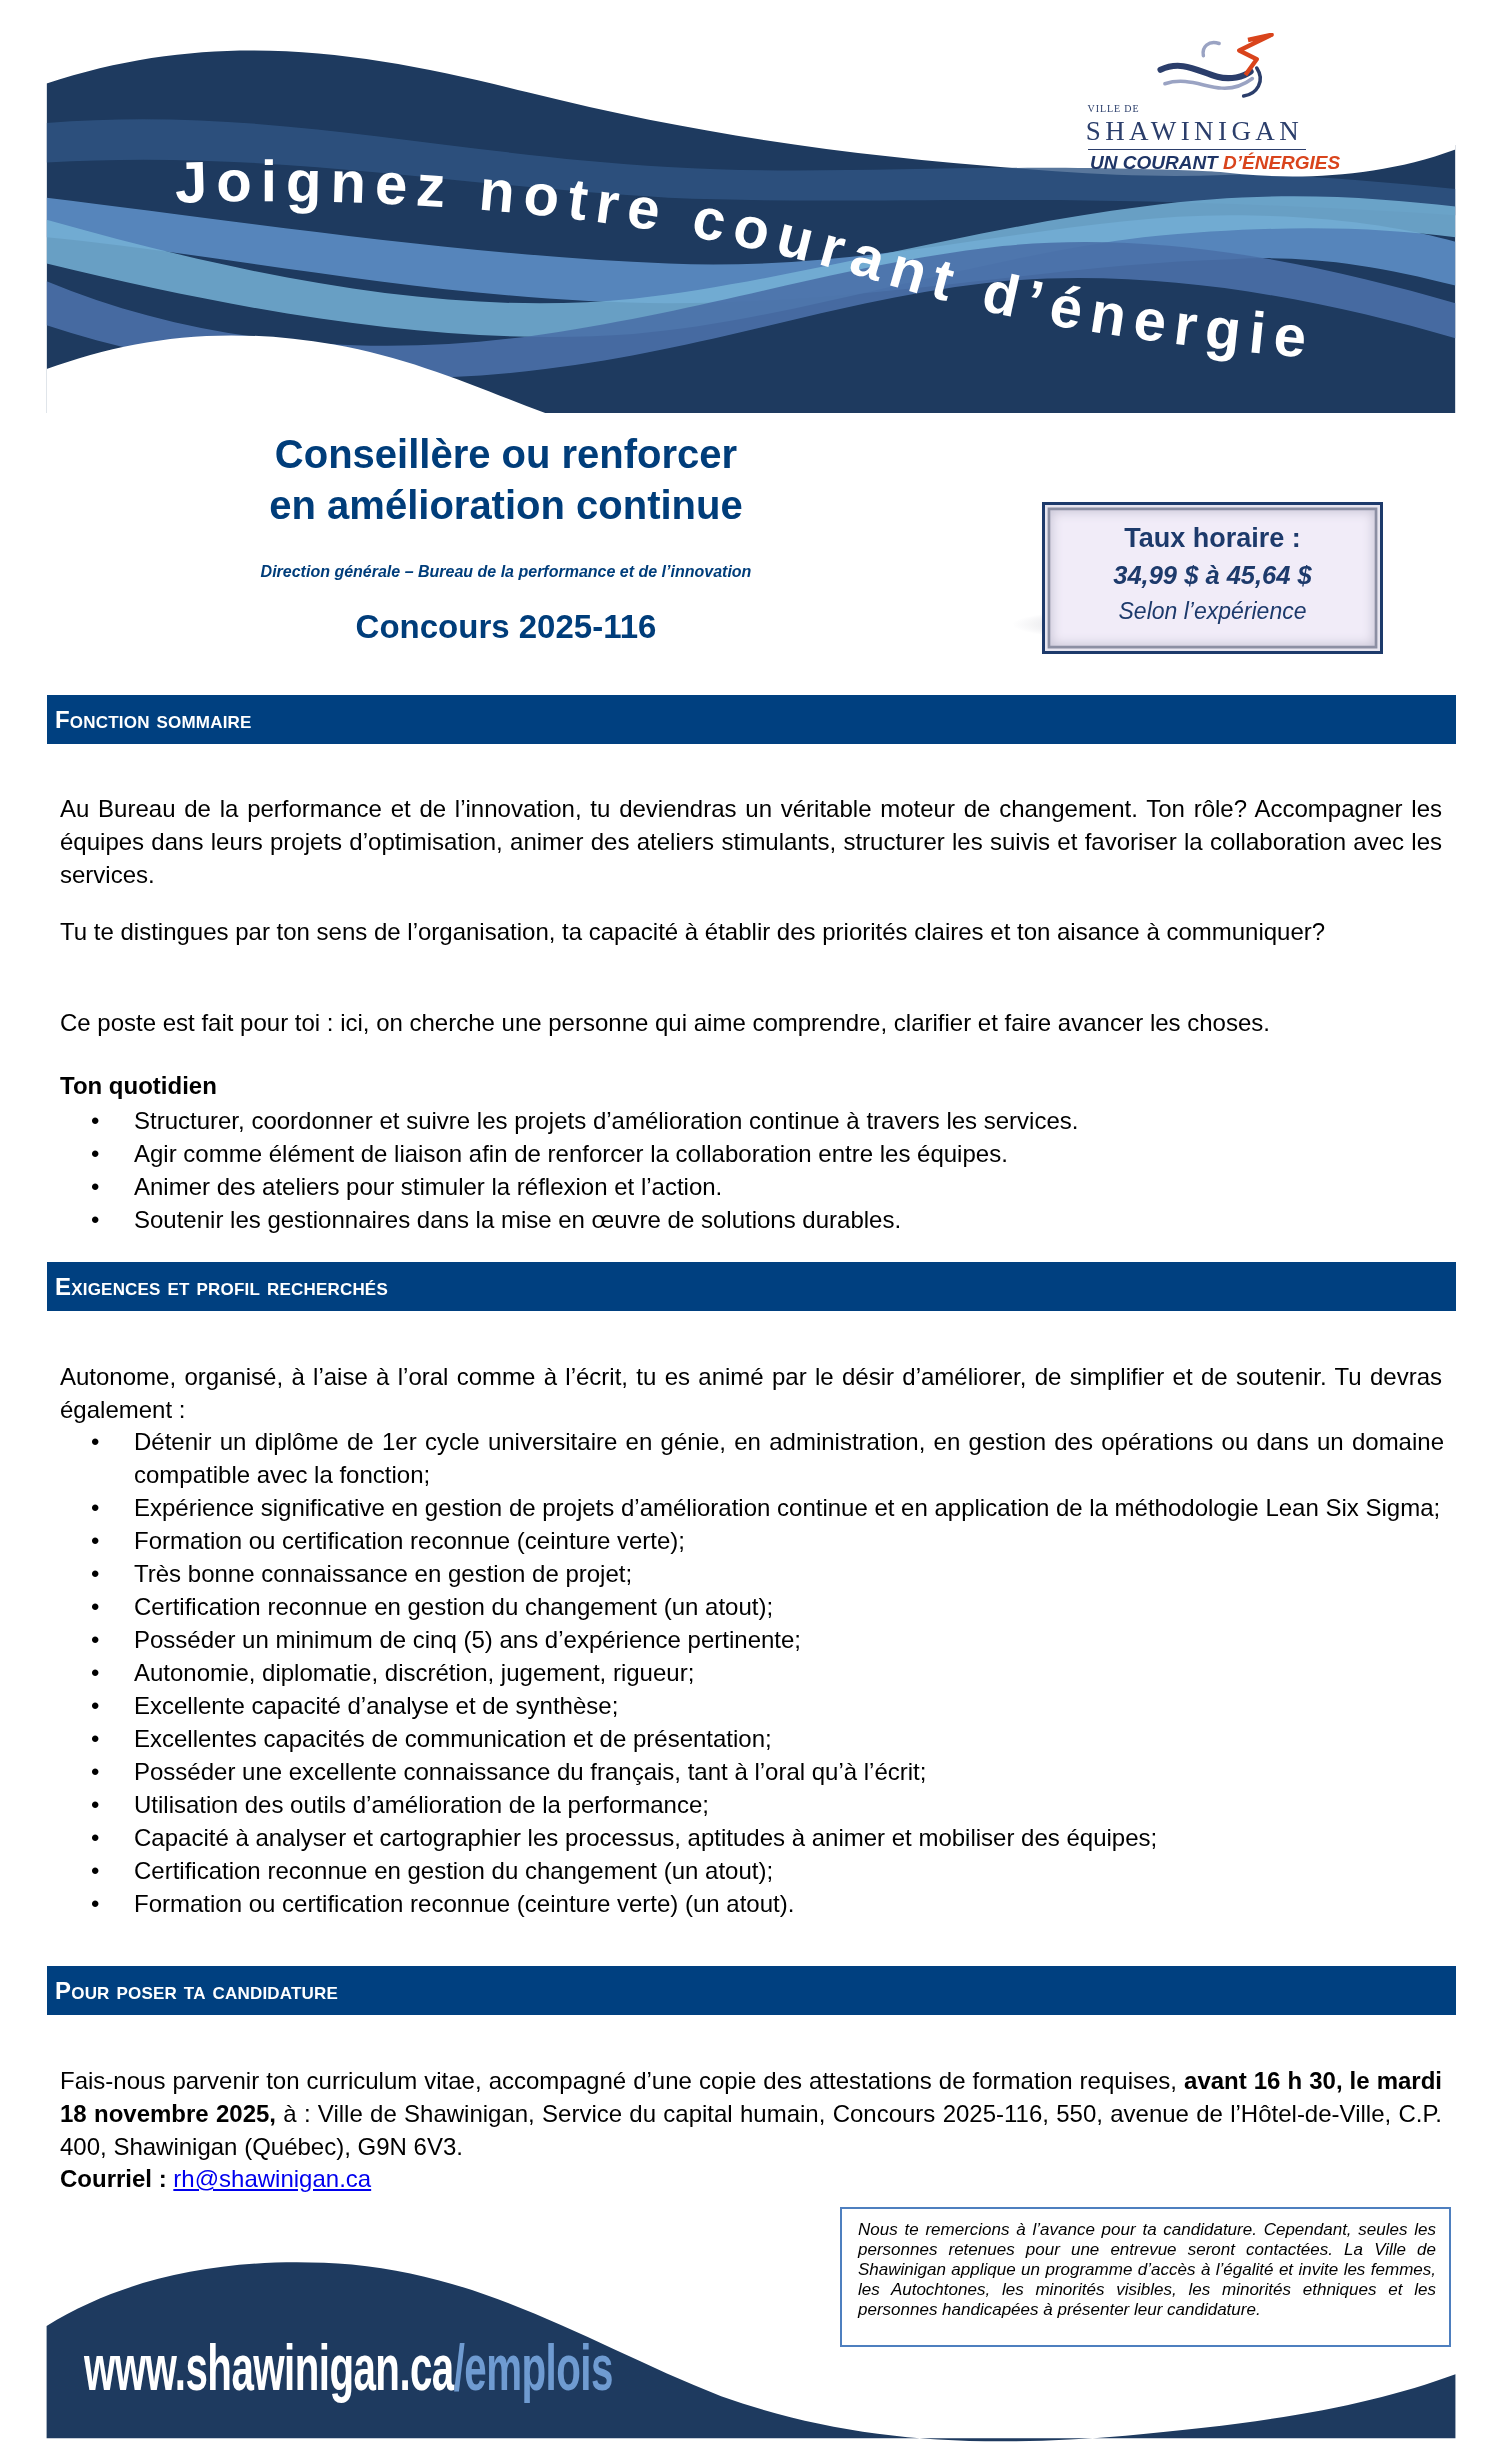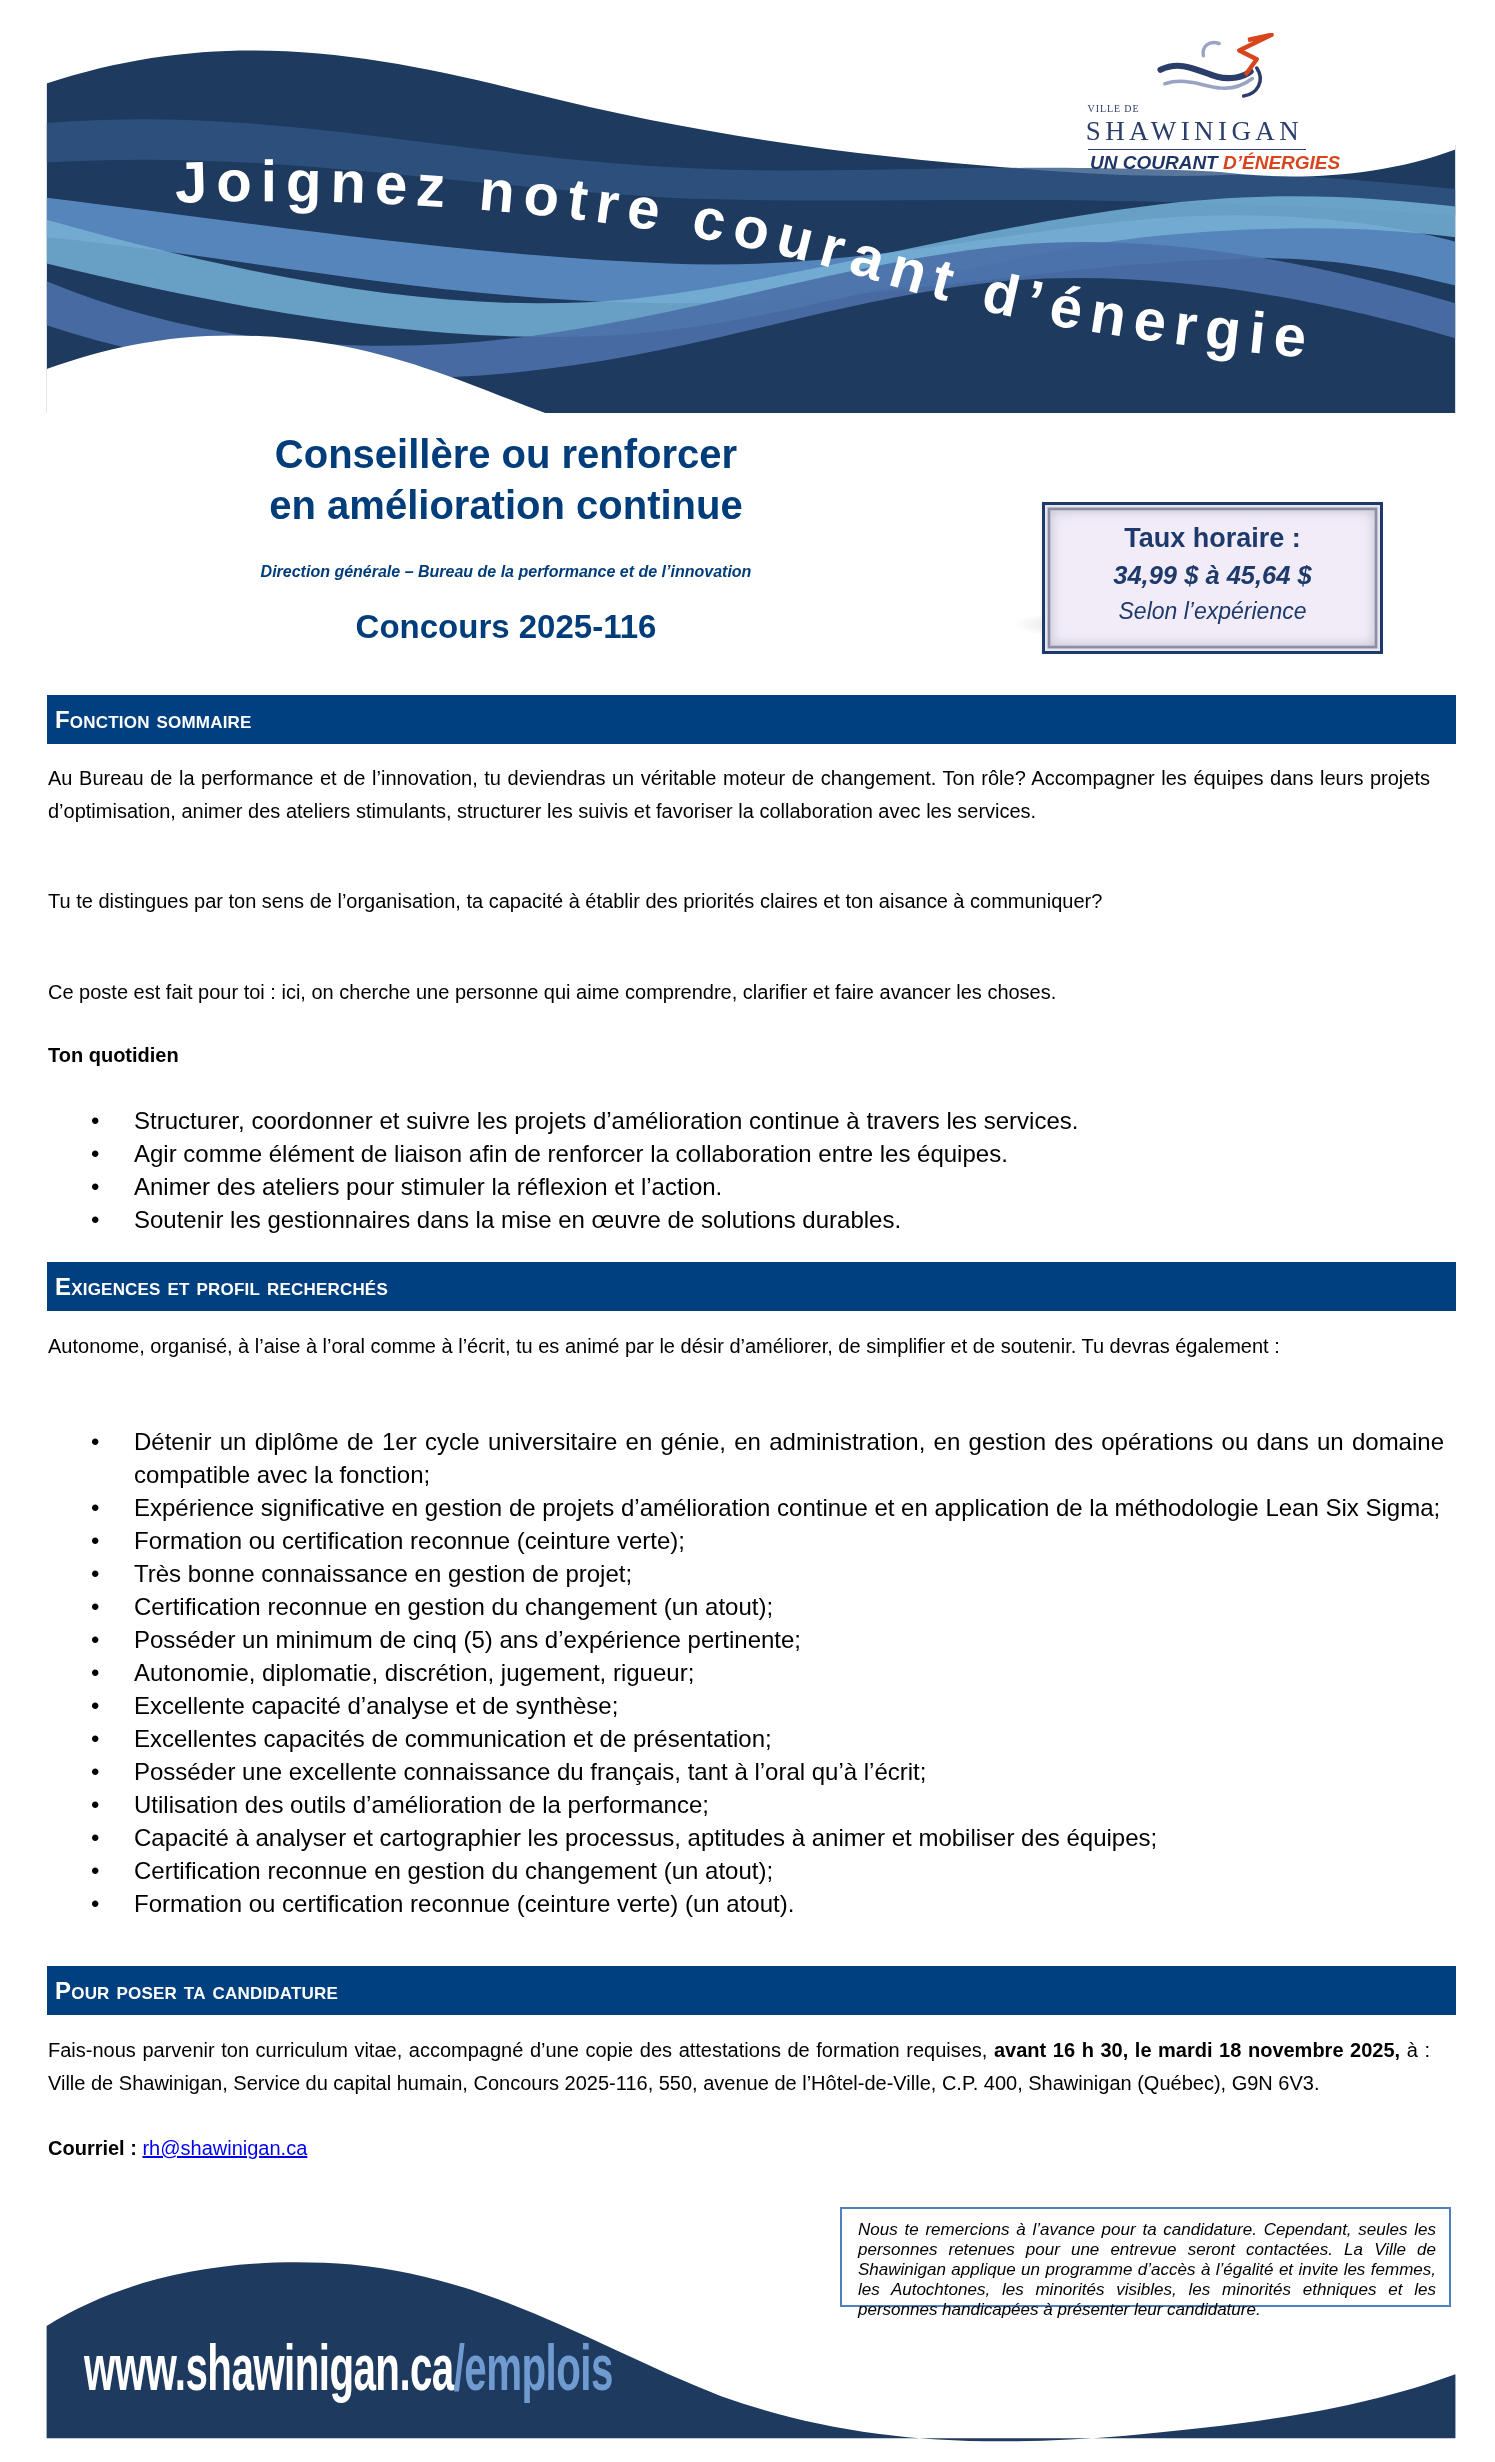--- a/index.html
+++ b/index.html
@@ -23,29 +23,29 @@
   
   #salary-shadow { left:1011px; top:607px; width:176px; height:35px; background:radial-gradient(ellipse at 80% 50%, rgba(120,120,140,0.55), rgba(255,255,255,0) 70%); }
   #salary { left:1042px; top:502px; width:341px; height:152px; box-sizing:border-box; border:3.5px solid #1d3a6b; background:#f1ecf8; box-shadow: inset 0 0 0 2.6px #e8e6f0, inset 0 0 0 5.3px #8c8fa3, inset 0 0 10.6px 7px #c9c6d6; text-align:center; color:#1d3a6b; }
   #salary .l1 { margin-top:16px; font-size:27px; font-weight:bold; line-height:35px; }
   #salary .l2 { font-size:25.5px; font-weight:bold; line-height:39px;font-style:italic; }
   #salary .l3 { font-size:23px; font-style:italic; line-height:32px; }
   
   .band { position:absolute; left:47px; width:1409px; height:49px; background:#004080; color:#fff; box-sizing:border-box; padding-left:8px; line-height:49px; font-weight:bold; font-size:18.5px; font-variant:small-caps; letter-spacing:0.2px; }
   .band span { font-size:24px; }
   
-  .para { position:absolute; left:48px; width:1382px; font-size:20px; line-height:33px; text-align:justify; }
+  .para { position:absolute; left:60px; width:1382px; font-size:24px; line-height:33px; text-align:justify;margin-top:30px; }
   .bold { font-weight:bold; }
   ul.bl { position:absolute; left:0; margin:0; padding:0; list-style:none; width:1460px; }
   ul.bl li { position:relative; padding-left:134px; font-size:24px; line-height:33px; text-align:justify; width:1310px; }
   ul.bl li .dot { position:absolute; left:91px; top:0; }
   a.mail { color:#0000ee; text-decoration:underline; }
   
   #footer { left:0; top:2181px; width:1495px; height:281px; }
-  #disclaimer { left:840px; top:2207px; width:611px; height:100px; box-sizing:border-box; border:2.6px solid #4e7fbf; background:#fff; padding:10.6px 13px 0 16px; font-size:17px; line-height:20px; font-style:italic; text-align:justify; }
+  #disclaimer { left:840px; top:2207px; width:611px; height:140px; box-sizing:border-box; border:2.6px solid #4e7fbf; background:#fff; padding:10.6px 13px 0 16px; font-size:17px; line-height:20px; font-style:italic; text-align:justify; }
   #footer-url { left:84px; top:2330px; font-size:65px; font-weight:bold; color:#fff; letter-spacing:-0.9px; transform:scaleX(0.62); transform-origin:left center; white-space:nowrap; font-family:"Liberation Sans", sans-serif; }
   #footer-url .accent { color:#6f9bd1; }
 </style>
 </head>
 <body>
 
 <svg id="banner" class="abs" viewBox="0 0 1700 470" preserveAspectRatio="none">
   <defs>
     <clipPath id="bclip">
         <rect x="53" y="0" width="1602" height="470"></rect>

